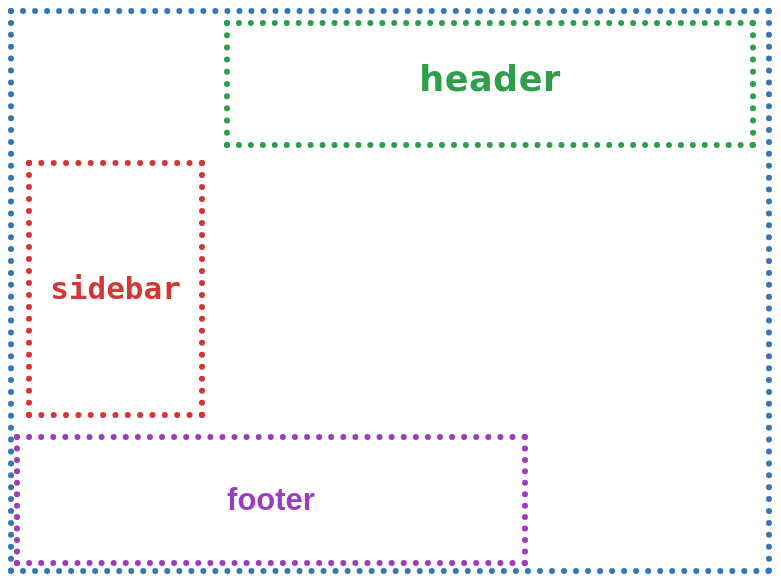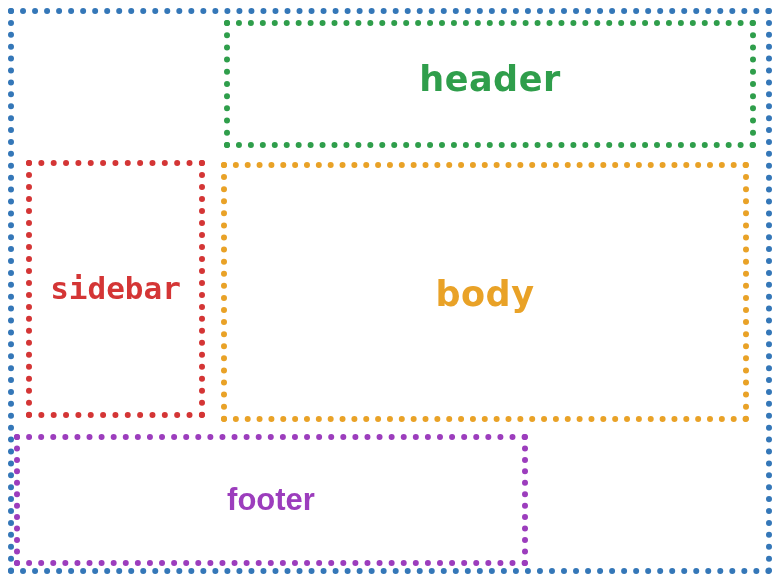--- a/index.html
+++ b/index.html
@@ -123,21 +123,18 @@
   <div class="region" id="region-page" style="left: 8px; top: 8px; width: 764px; height: 566px; border-color: rgb(52, 119, 184); border-style: dotted;"></div>
 
   <div class="region" id="region-sidebar" style="left: 26px; top: 160px; width: 179px; height: 258px; border-color: rgb(212, 53, 53); border-style: dotted;">
     <span class="region-label" style="color: rgb(212, 53, 53);">sidebar</span>
   </div>
 
   <div class="region" id="region-header" style="left: 224px; top: 20px; width: 532px; height: 128px; border-color: rgb(47, 158, 75); border-style: dotted;">
     <span class="region-label" style="color: rgb(47, 158, 75);">header</span>
   </div>
 
-  <div class="region" id="region-body" style="left: 221px; top: 162px; width: 528px; height: 260px; border-color: rgb(233, 162, 39); border-style: dotted;">
-    <span class="region-label" style="color: rgb(233, 162, 39);">body</span>
-  </div>
 
   <div class="region" id="region-footer" style="left: 14px; top: 434px; width: 514px; height: 132px; border-color: rgb(156, 61, 189); border-style: dotted;">
     <span class="region-label" style="color: rgb(156, 61, 189);">footer</span>
   </div>
 
 </div>
 
 </body></html>

